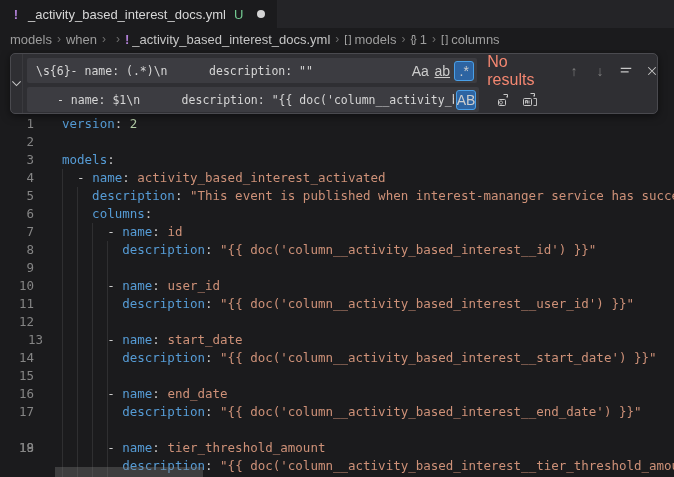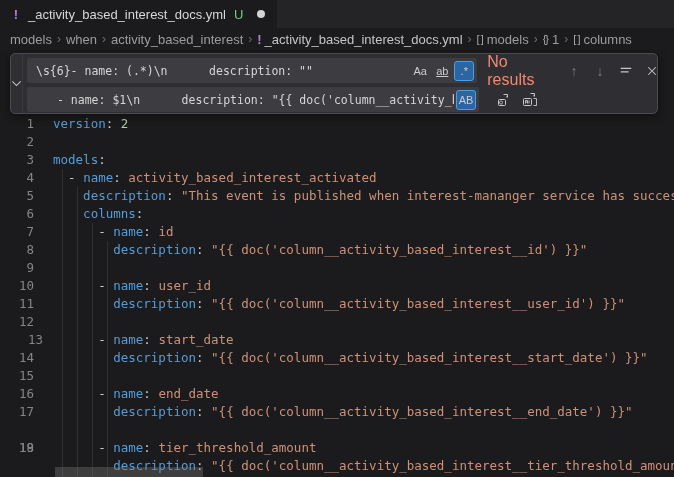--- a/index.html
+++ b/index.html
@@ -27,21 +27,21 @@
   .crumb-sep { color:#6e6e6e; margin:0 5px; font-size:12px; }
   .crumb.file-label { color:#c5c5c5; }
 
   
   .editor { position:absolute; top:50px; left:0; right:0; bottom:0;
     background:#1b1b1d; overflow:hidden; }
   .code-font { font-family:"DejaVu Sans Mono", monospace; font-size:12.5px; }
   .gutter-num { position:absolute; left:0; width:34px; height:18px; line-height:18px;
     text-align:right; color:#858585; }
   .code-line { position:absolute; left:0; right:0; height:18px; line-height:18px;
-    padding-left:35px; white-space:pre; color:#cccccc;margin-left:18px; }
+    padding-left:62px; white-space:pre; color:#cccccc; }
   .tk-key { color:#569cd6; }
   .tk-str { color:#ce9178; }
   .tk-num { color:#b5cea8; }
   .tk-plain { color:#cccccc; }
   .indent-guide { position:absolute; width:1px; background:rgba(255,255,255,0.09); }
   .hscrollbar { position:absolute; top:417px; left:55px; width:148px; height:10px;
     background:rgba(130,130,130,0.35); }
 
   
   .find-widget { position:absolute; top:3px; left:10px; width:648px; height:61px;
@@ -50,21 +50,21 @@
   .fw-toggle { width:17px; display:flex; align-items:center; justify-content:center;
     color:#c5c5c5; cursor:pointer; border-right:1px solid #3a3a3e; }
   .fw-body { flex:1; display:flex; flex-direction:column; gap:4px; padding:4px 6px 4px 4px; }
   .fw-row { display:flex; align-items:center; height:25px; }
   .fw-input { width:452px; height:25px; background:#3c3c41; border-radius:2px;
     display:flex; align-items:center; padding:0 3px 0 9px; overflow:hidden; }
   .fw-input .ftext { flex:1; color:#d6d6d6; font-family:"DejaVu Sans Mono", monospace;
     font-size:11.5px; white-space:pre; overflow:hidden; }
   .fw-input .ftext.replace-offset { padding-left:21px; }
   .opt { width:20px; height:20px; border-radius:3px; display:flex; align-items:center;
-    justify-content:center; color:#cccccc; font-size:11px; margin-left:2px; cursor:pointer;
+    justify-content:center; color:#cccccc; font-size:14px; margin-left:2px; cursor:pointer;
     flex:none; }
   .opt.active { background:#2d64a2; border:1px solid #4aa0e8; }
   .opt .uln { text-decoration:underline; }
   .fw-results { color:#f48771; font-size:16px; margin-left:10px; min-width:70px; }
   .fw-btn { width:22px; height:22px; display:flex; align-items:center; justify-content:center;
     color:#c8c8c8; font-size:14px; margin-left:4px; cursor:pointer; border-radius:3px; flex:none; }
   .fw-btn.dim { color:#7d7d7d; }
   .fw-btn svg { display:block; }
 </style>
 </head>
@@ -83,23 +83,20 @@
 
   <div class="breadcrumbs" id="breadcrumbs">
       <span class="crumb">
         <span>models</span>
       </span>
       <span class="crumb-sep">›</span>
       <span class="crumb">
         <span>when</span>
       </span>
       <span class="crumb-sep">›</span>
-      <span class="crumb">
-        <span>activity_based_interest</span>
-      </span>
       <span class="crumb-sep">›</span>
       <span class="crumb file-label">
         <span class="cicon purple">!</span>
         <span>_activity_based_interest_docs.yml</span>
       </span>
       <span class="crumb-sep">›</span>
       <span class="crumb">
         <span class="cicon">[ ]</span>
         <span>models</span>
       </span>

